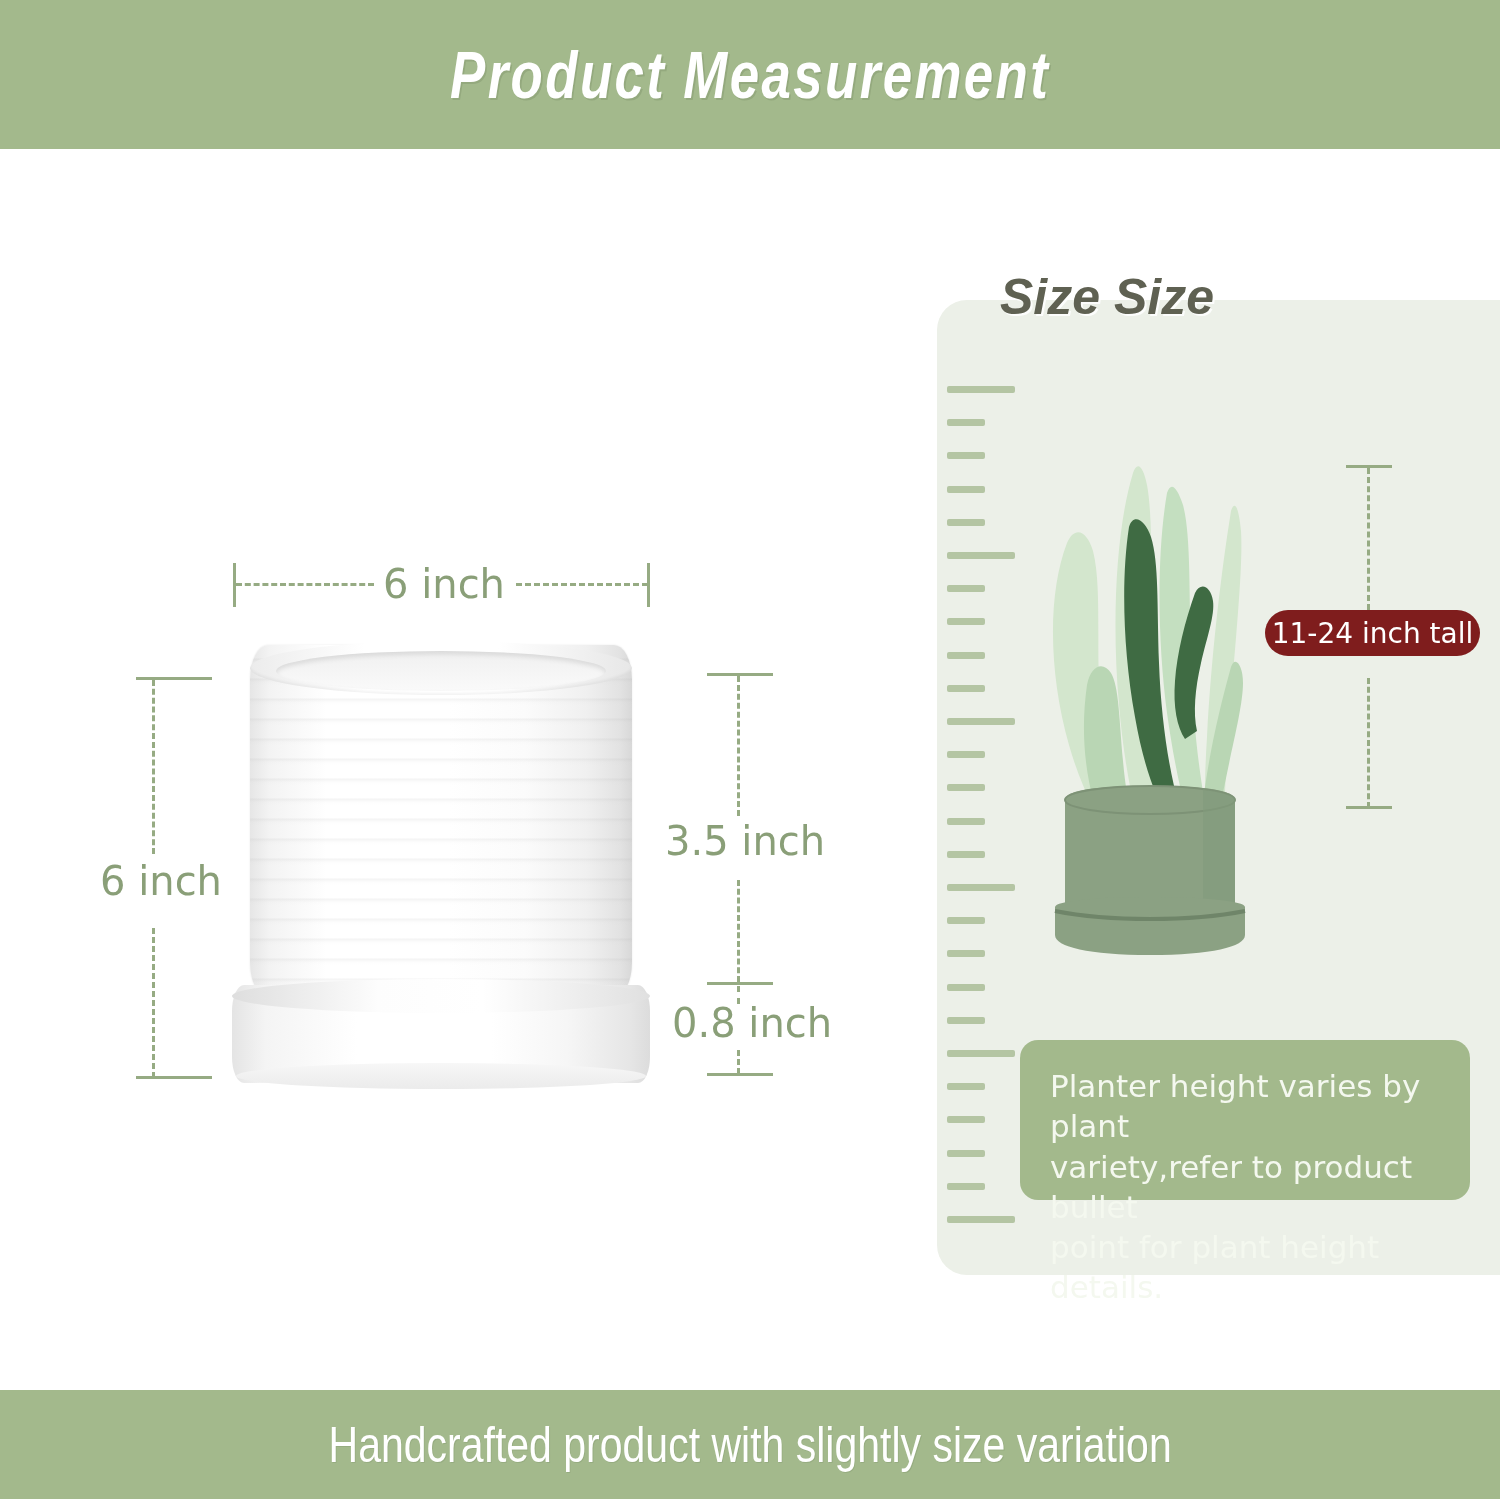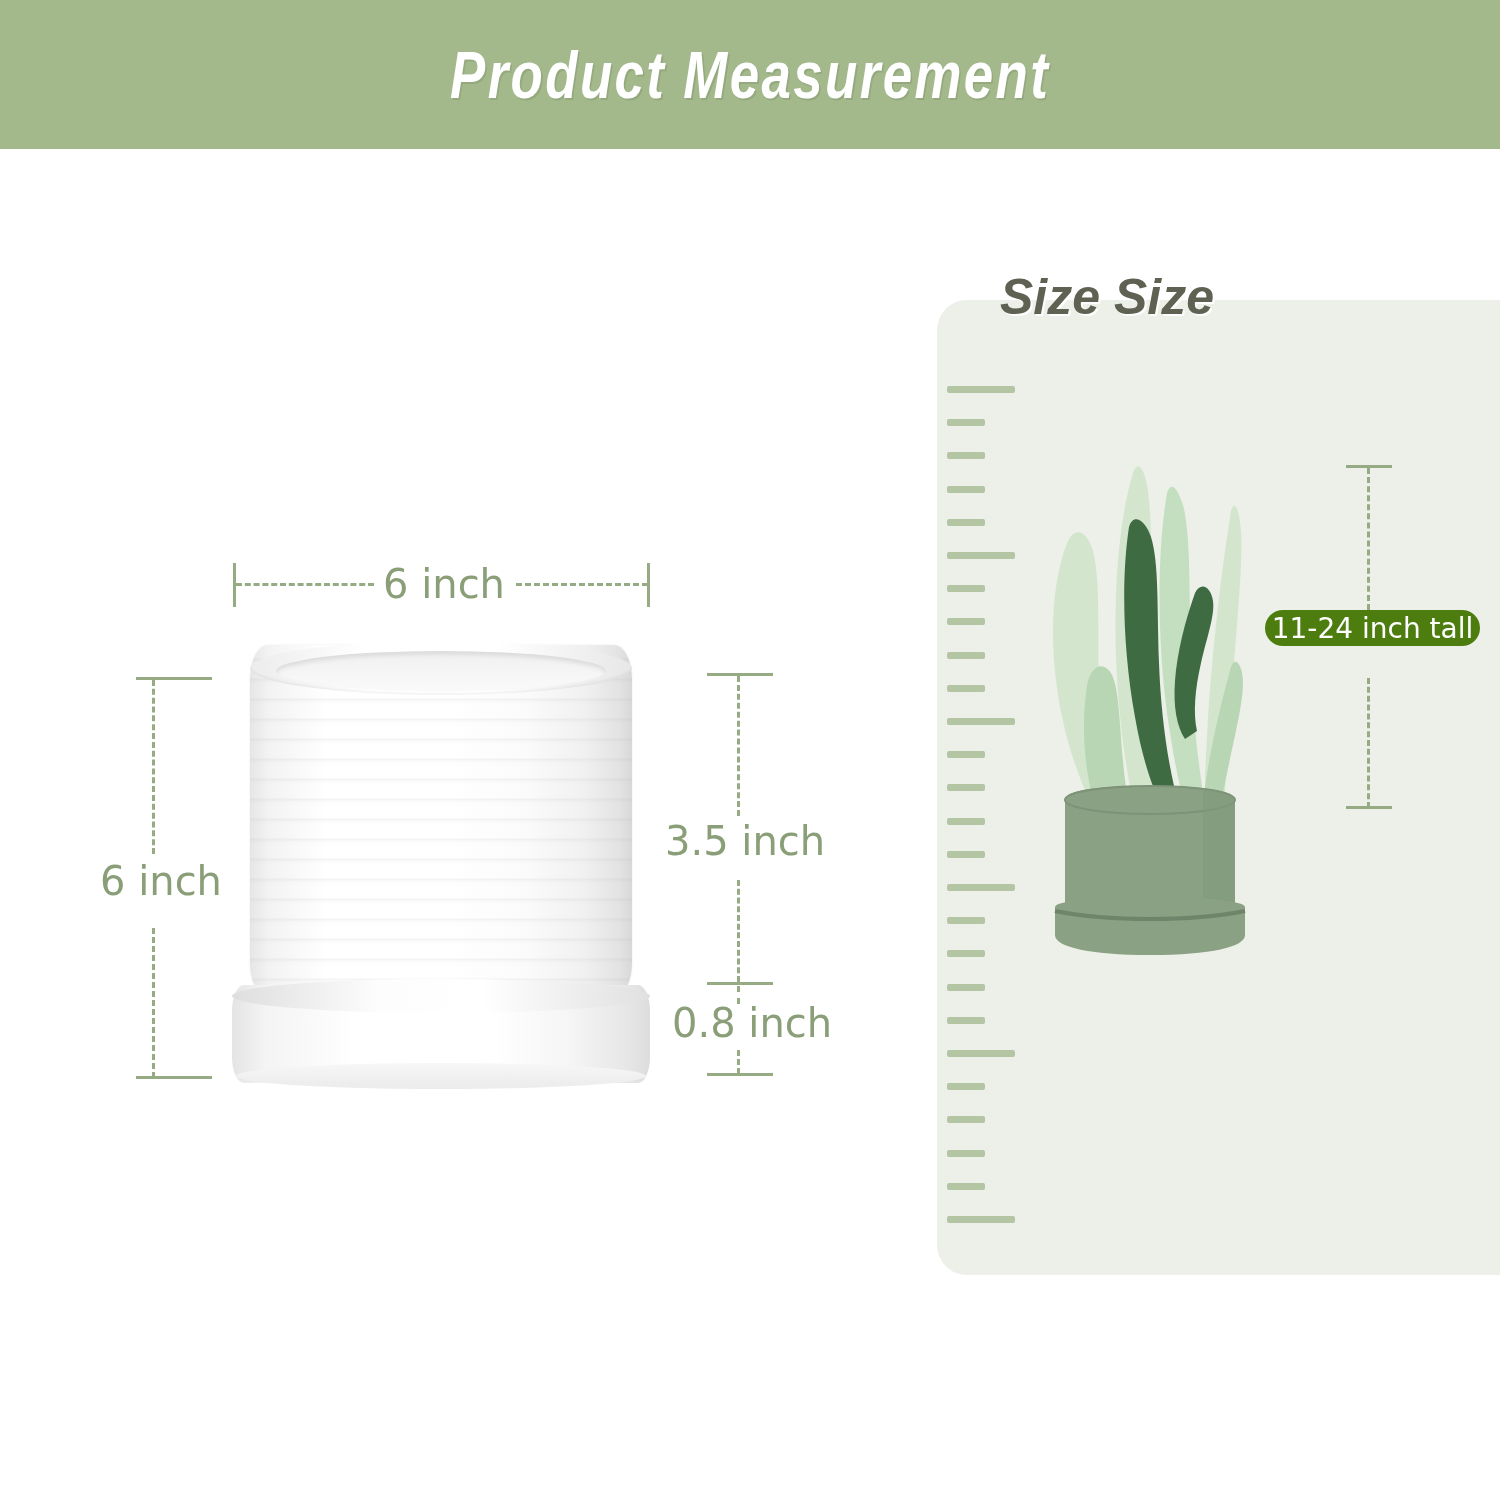--- a/index.html
+++ b/index.html
@@ -231,23 +231,23 @@
     height: 510px;
   }
   #plant svg { display: block; }
 
   
   #height-badge {
     position: absolute;
     left: 1265px;
     top: 610px;
     width: 215px;
-    height: 36px;
+    height: 46px;
     border-radius: 23px;
-    background: #4d7c0f;
+    background: #7f1d1d;
     display: flex;
     align-items: center;
     justify-content: center;
   }
   #height-badge span {
     color: #ffffff;
     font-size: 28px;
     white-space: nowrap;
     font-family: "DejaVu Sans", sans-serif;
   }
@@ -393,15 +393,23 @@
   <div class="cap-h" style="left:1346px; top:465px; width:46px;"></div>
   <div class="dash-v" style="left:1367px; top:468px; height:142px;"></div>
 
   <div id="height-badge">
     <span>11-24 inch tall</span>
   </div>
 
   <div class="dash-v" style="left:1367px; top:678px; height:130px;"></div>
   <div class="cap-h" style="left:1346px; top:806px; width:46px;"></div>
 
-
+  <div id="note-box">
+    <p>Planter height varies by plant</p>
+    <p>variety,refer to product bullet</p>
+    <p>point for plant height details.</p>
+  </div>
+
+  <div class="banner" id="footer-banner">
+    <div class="banner-sub">Handcrafted product with slightly size variation</div>
+  </div>
 
 </div>
 
 </body></html>

